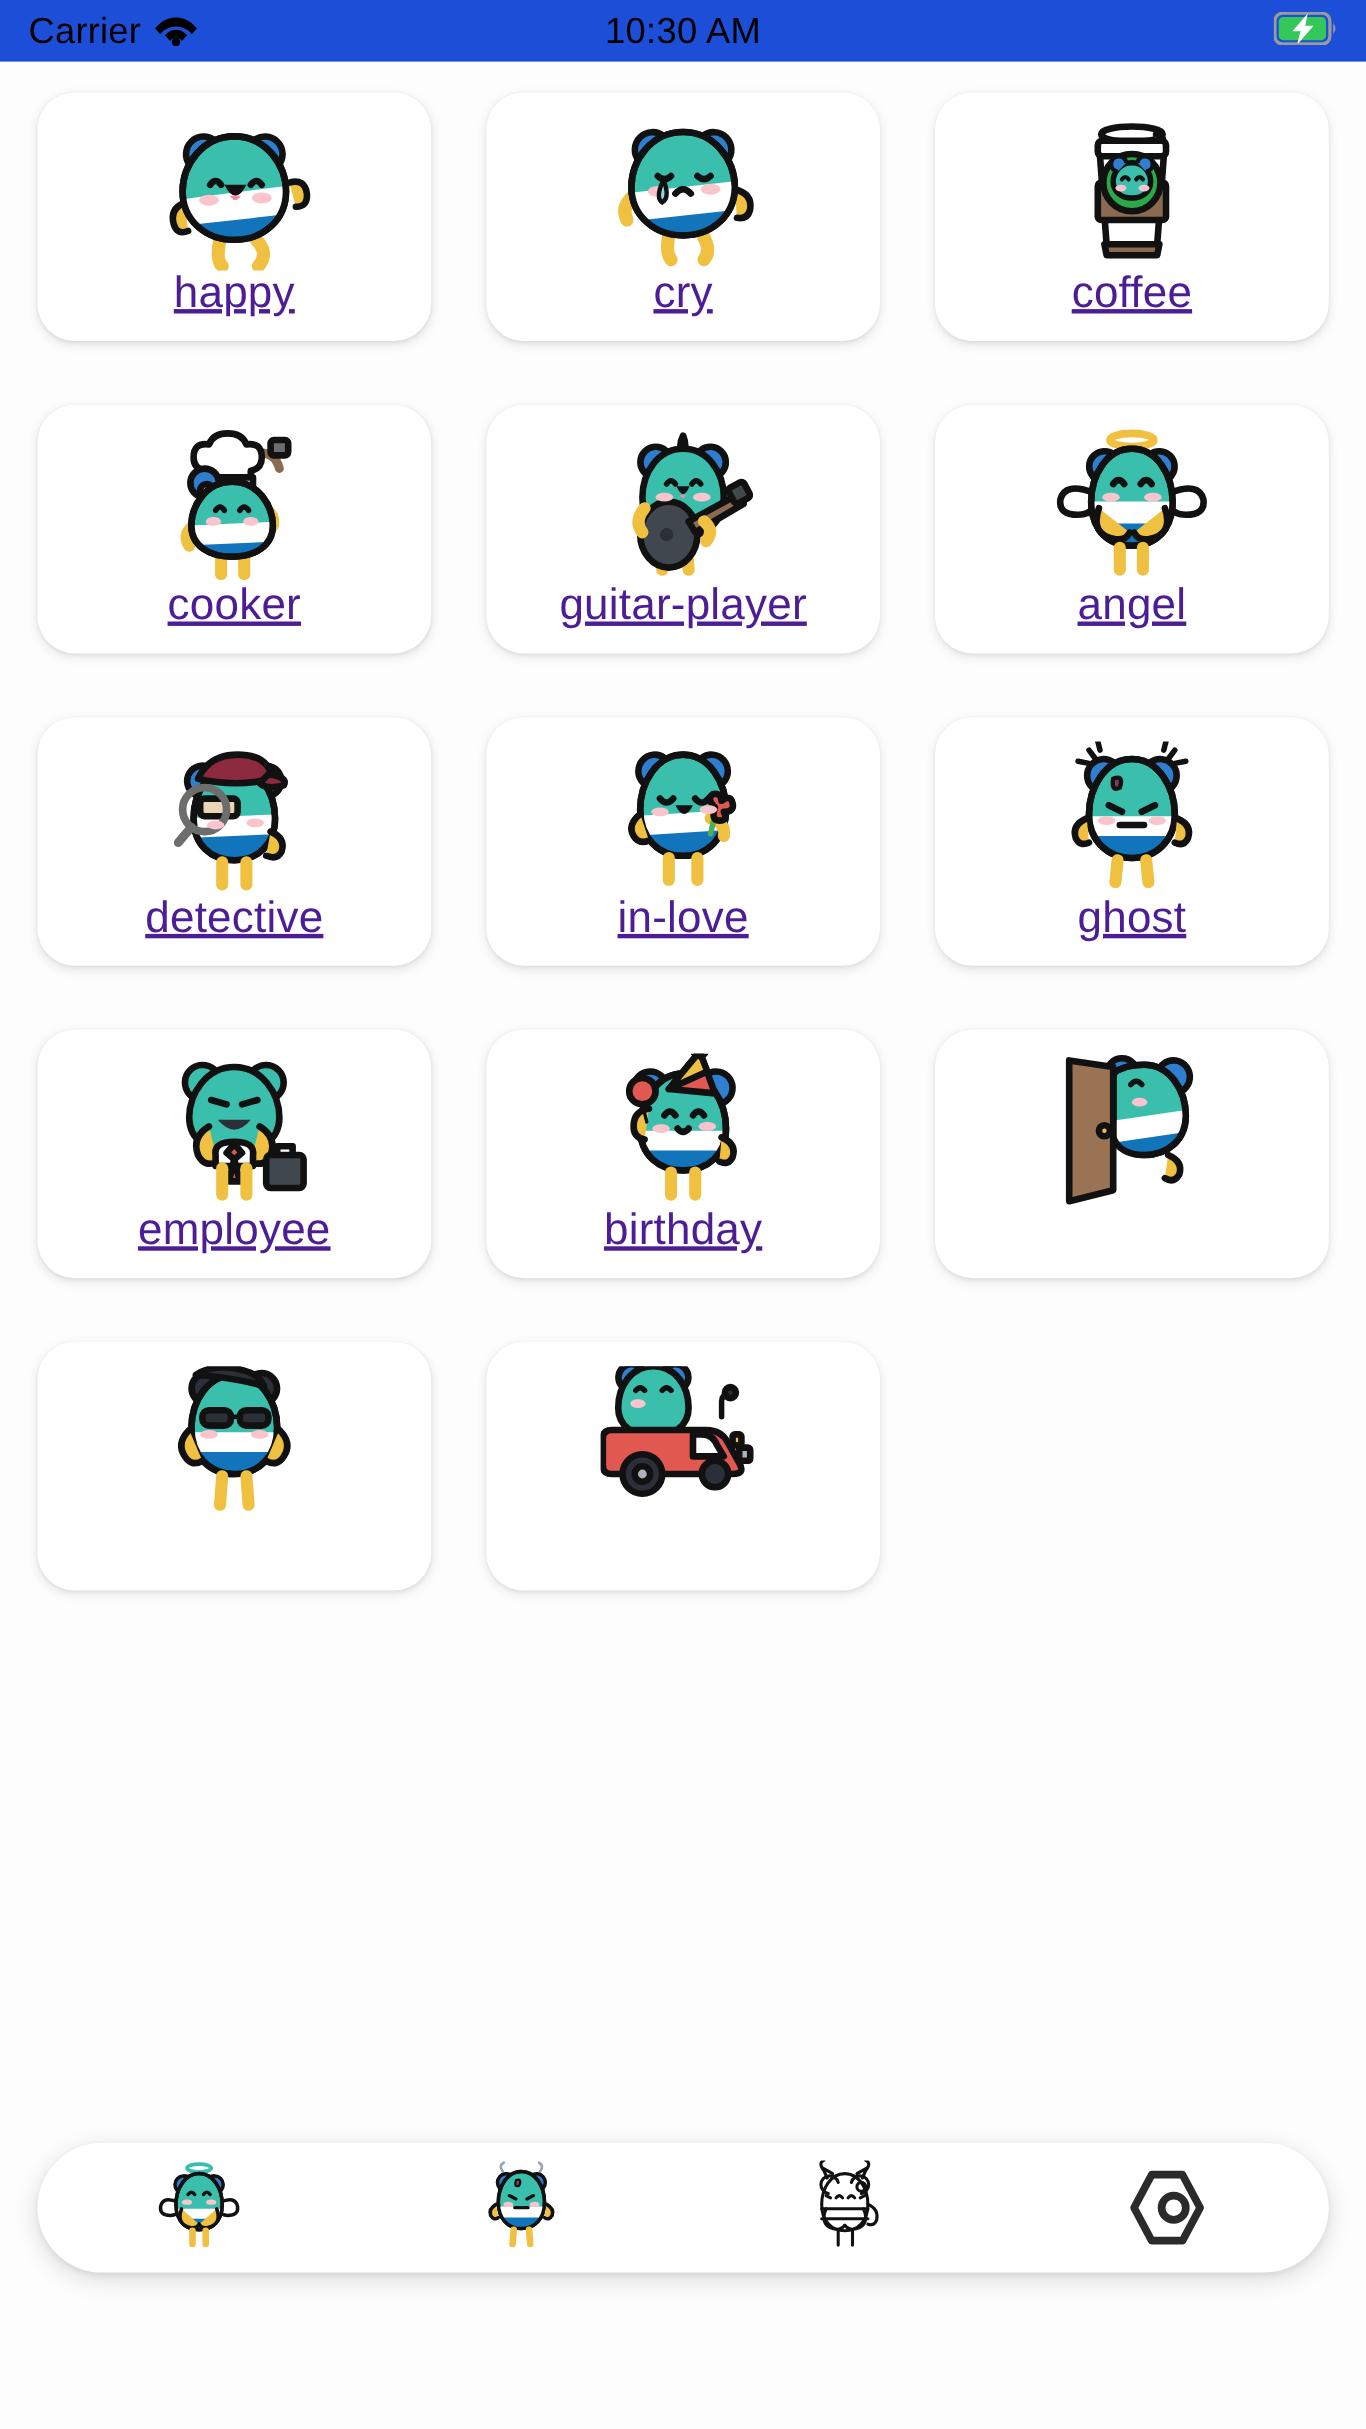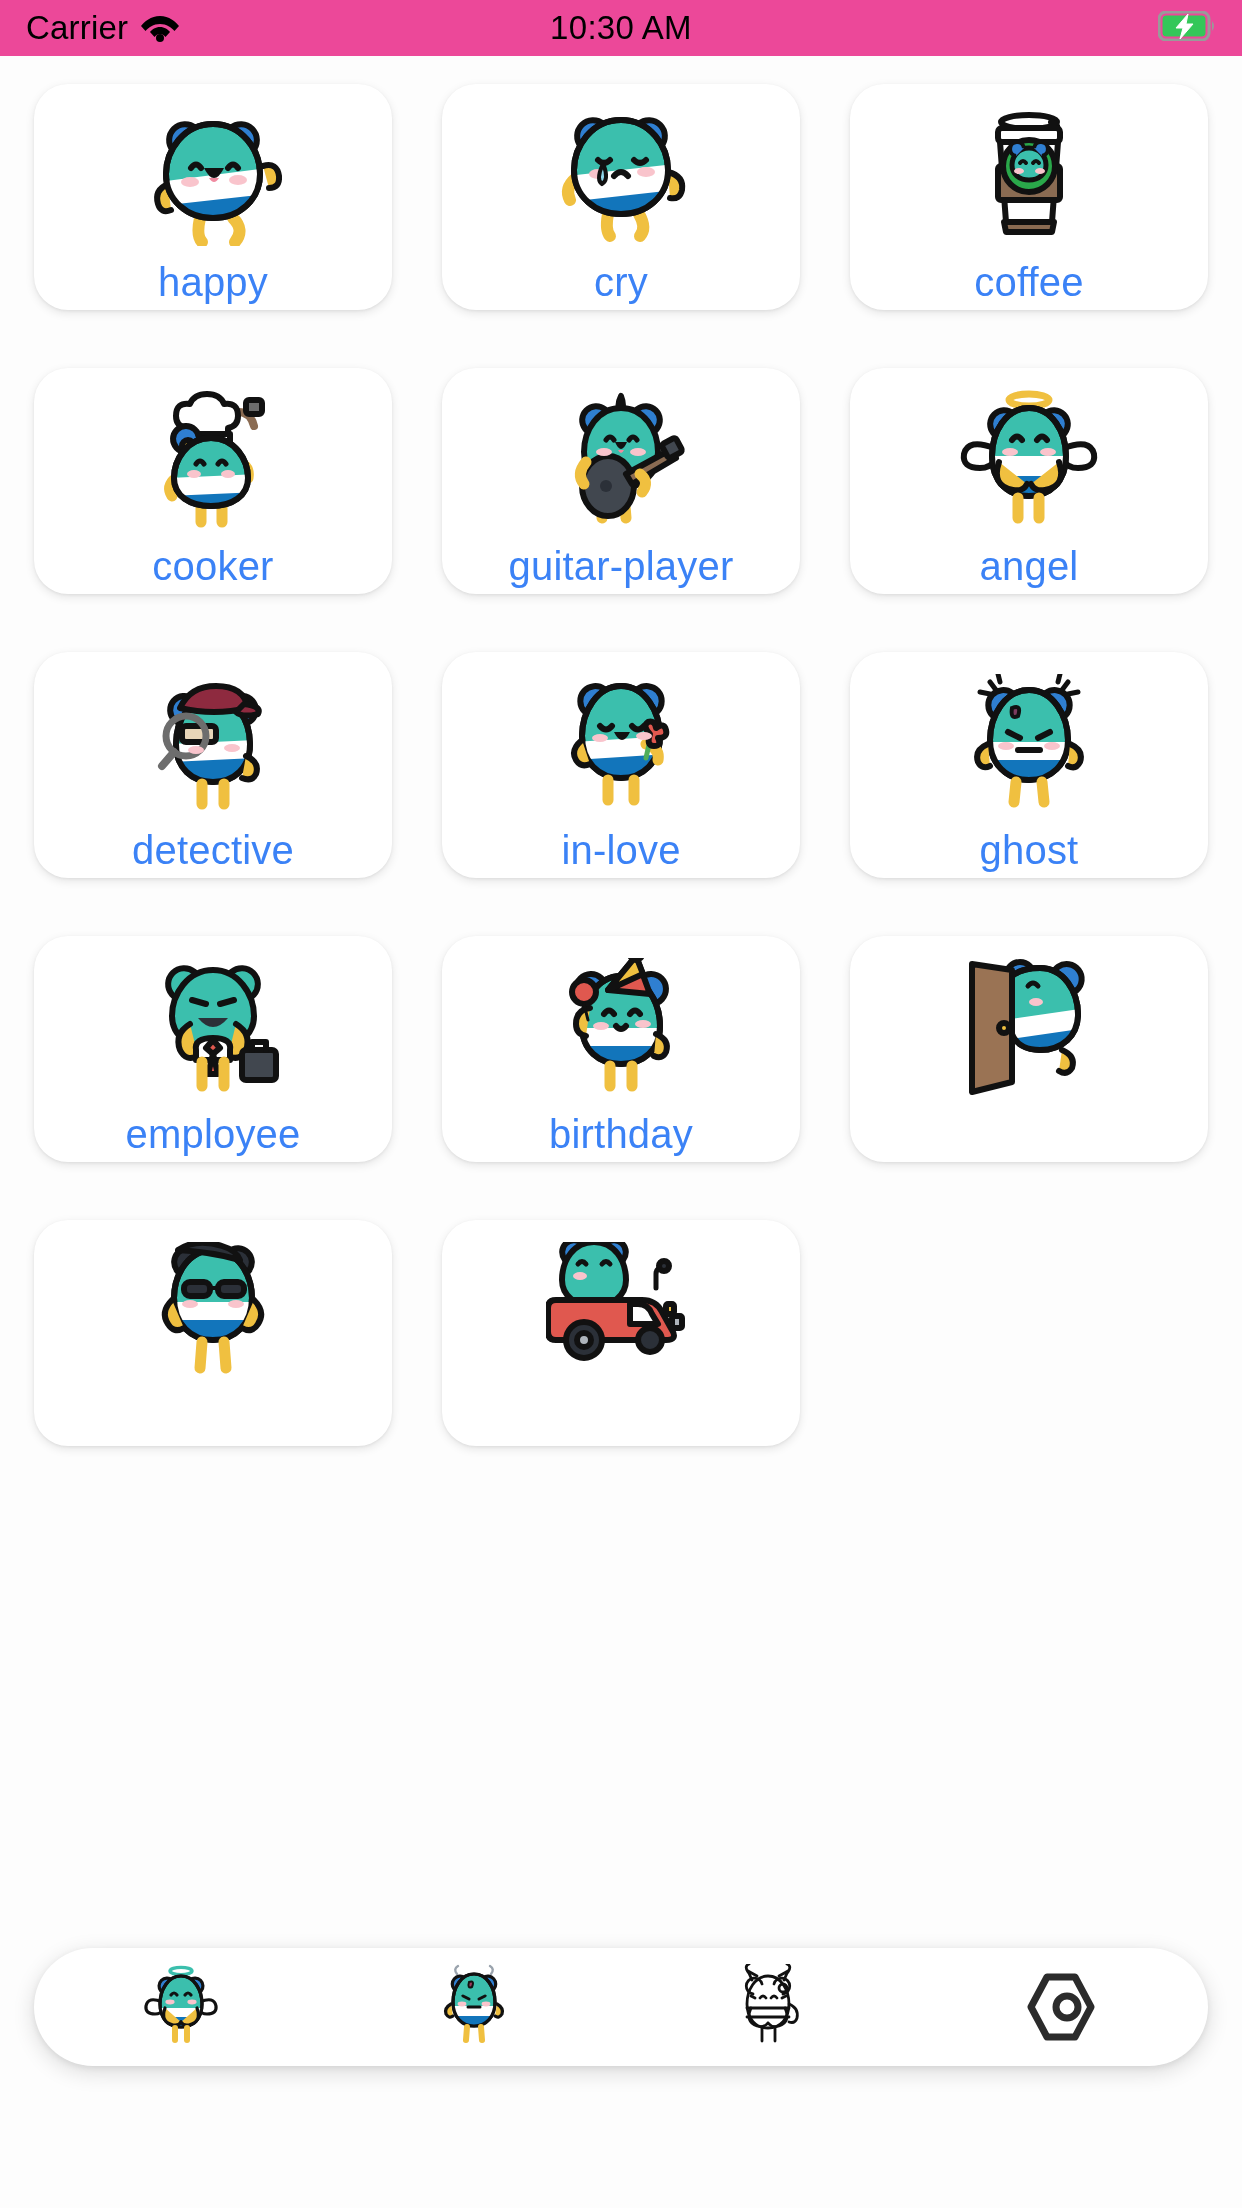--- a/index.html
+++ b/index.html
@@ -10,21 +10,21 @@
     overflow: hidden;
   }
   #app { position: relative; width: 1242px; height: 2208px; background: #fdfdfd; }
 
   
   .statusbar {
     position: absolute; top: 0; left: 0;
     width: 1242px; height: 56px;
     display: flex; align-items: center;
     padding: 0 26px;
-    background: #ec4899;
+    background: #1d4ed8;
     justify-content: flex-end;
   }
   .sb-left { display: flex; align-items: center; gap: 12px; }
   .sb-carrier { font-size: 33px; color: #000; letter-spacing: .2px; }
   .sb-center {
     position: absolute; left: 0; right: 0; top: 0; height: 56px;
     display: flex; align-items: center; justify-content: center;
     pointer-events: none;
   }
   .sb-time { font-size: 33px; font-weight: 400; color: #000; letter-spacing: .3px; }
@@ -52,25 +52,25 @@
     overflow: hidden;
   }
   .card-art {
     flex: 0 0 132px;
     width: 100%;
     display: flex; align-items: center; justify-content: center;
   }
   .card-art svg { display: block; }
   .card-label {
     font-size: 40px;
-    color: #3b82f6;
+    color: #4c1d95;
     line-height: 1;
-    margin-top: 16px;
     letter-spacing: .2px;
     white-space: nowrap;
+    text-decoration: underline;
   }
 
   
   .tabbar {
     position: absolute;
     left: 34px; right: 34px;
     top: 1948px;
     height: 118px;
     background: #ffffff;
     border-radius: 59px;

